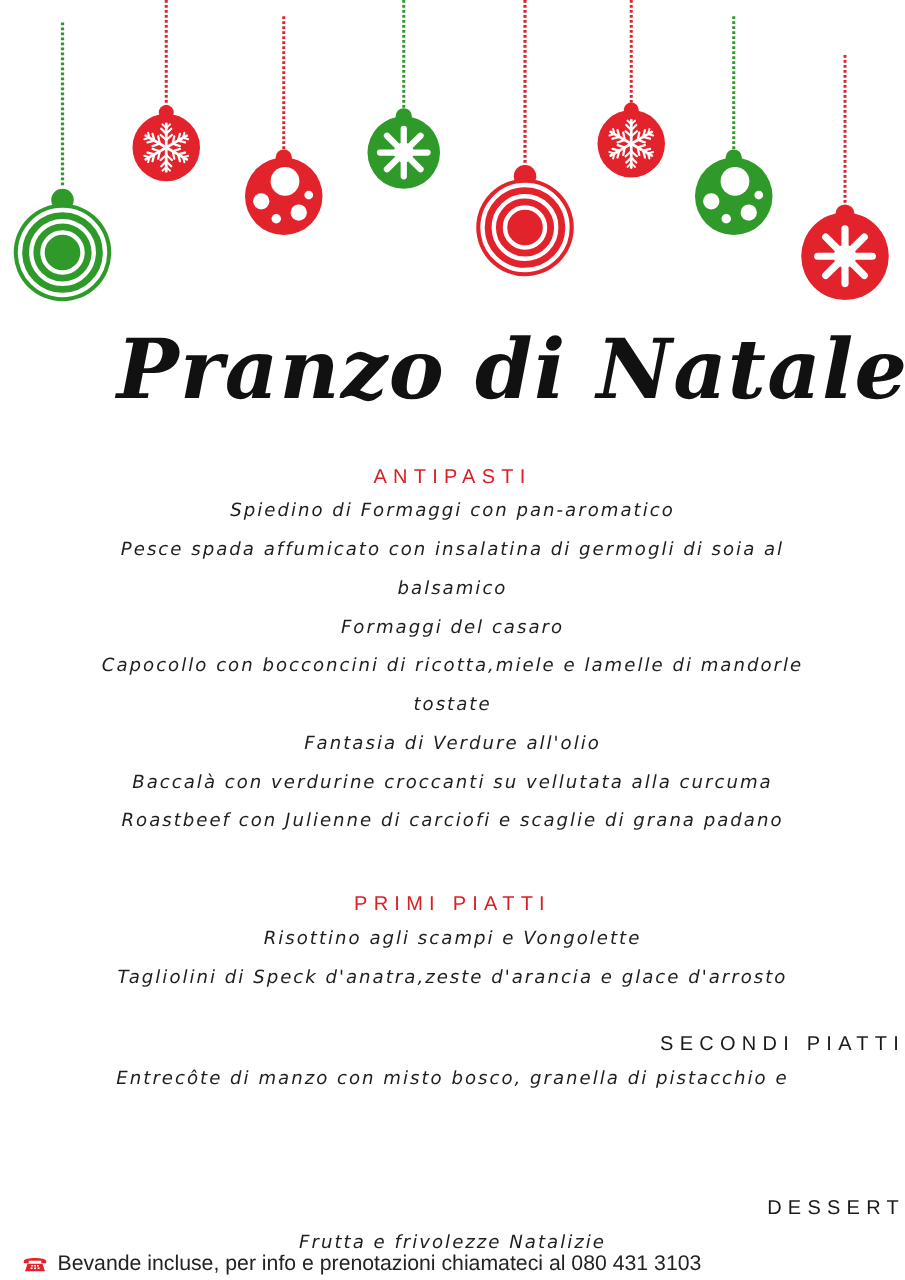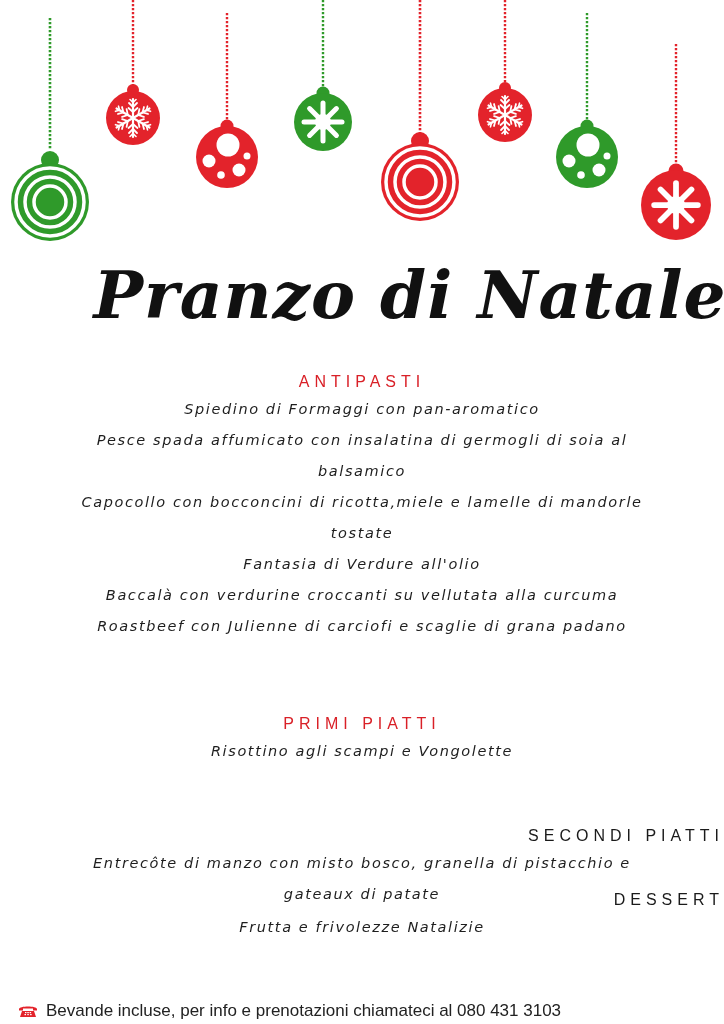--- a/index.html
+++ b/index.html
@@ -149,39 +149,40 @@
   </g>
 </svg>
 
 <div class="title">Pranzo di Natale</div>
 
 <div class="menu" style="top:370px;">
   <div class="section-head red">ANTIPASTI</div>
   <div class="item">Spiedino di Formaggi con pan-aromatico</div>
   <div class="item">Pesce spada affumicato con insalatina di germogli di soia al</div>
   <div class="item">balsamico</div>
+  <div class="item">Formaggi del casaro</div>
   <div class="item">Capocollo con bocconcini di ricotta,miele e lamelle di mandorle</div>
   <div class="item">tostate</div>
   <div class="item">Fantasia di Verdure all'olio</div>
   <div class="item">Baccalà con verdurine croccanti su vellutata alla curcuma</div>
   <div class="item">Roastbeef con Julienne di carciofi e scaglie di grana padano</div>
 </div>
 
 <div class="menu" style="top:712px;">
   <div class="section-head red">PRIMI PIATTI</div>
   <div class="item">Risottino agli scampi e Vongolette</div>
+  <div class="item">Tagliolini di Speck d'anatra,zeste d'arancia e glace d'arrosto</div>
 </div>
 
 <div class="menu" style="top:824px;">
   <div class="section-head dark">SECONDI PIATTI</div>
   <div class="item">Entrecôte di manzo con misto bosco, granella di pistacchio e</div>
-  <div class="item">gateaux di patate</div>
 </div>
 
-<div class="menu" style="top:888px;">
+<div class="menu" style="top:955px;">
   <div class="section-head dark">DESSERT</div>
   <div class="item">Frutta e frivolezze Natalizie</div>
 </div>
 
 <div class="footer">
   <svg class="phone" viewBox="0 0 20 14" xmlns="http://www.w3.org/2000/svg">
     <path d="M1 5 C1 1.5 19 1.5 19 5 L19 6.5 L15 6.5 L15 4.5 L5 4.5 L5 6.5 L1 6.5 Z" fill="#e3232b"></path>
     <path d="M4 7 L16 7 L18 13 L2 13 Z" fill="#e3232b"></path>
     <g fill="#fff">
       <rect x="7" y="8" width="1.5" height="1.2"></rect>

